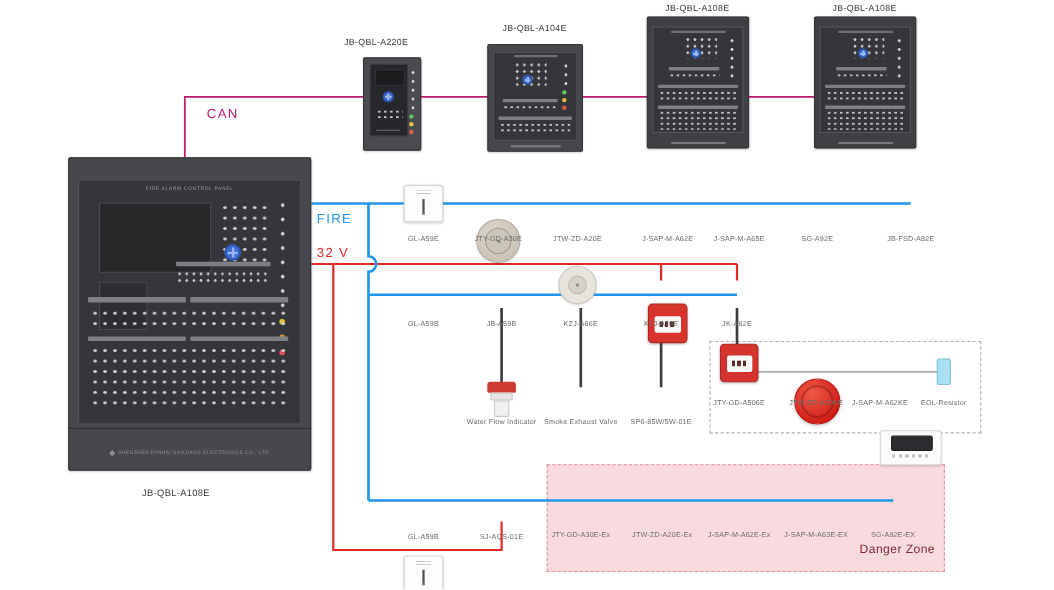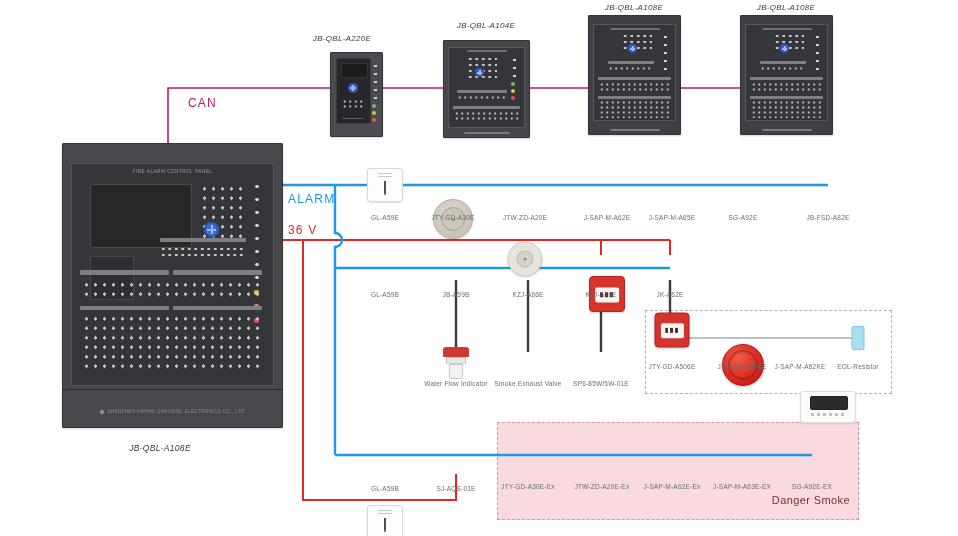--- a/index.html
+++ b/index.html
@@ -8,21 +8,21 @@
   .wires{position:absolute;left:0;top:0;z-index:1;}
   .zone{position:absolute;z-index:0;}
   .zone-conv{left:645px;top:310px;width:245px;height:82px;border:1px dashed #b3b3b3;background:#ffffff;}
   .zone-danger{left:497px;top:422px;width:360px;height:96px;border:1px dashed #dc96a2;background:#f9dade;}
   .zone-title{position:absolute;z-index:4;font-size:11px;color:#4a4a4a;letter-spacing:.4px;}
   .zone-title.danger{color:#7d2a33;}
   .bus{position:absolute;z-index:4;font-size:12px;letter-spacing:1.2px;font-weight:500;}
   .lbl{position:absolute;z-index:4;width:96px;transform:translateX(-50%);text-align:center;
        font-size:6.5px;line-height:1.15;color:#6b6b6b;letter-spacing:.2px;}
   .panel-lbl{position:absolute;z-index:4;transform:translateX(-50%);font-size:8px;color:#3a3a3a;
-             letter-spacing:.3px;font-weight:500;white-space:nowrap;font-style:italic;}
+             letter-spacing:.3px;font-weight:500;white-space:nowrap;}
   .dev{position:absolute;z-index:3;transform:translate(-50%,-50%);}
 
   
   .panel{position:absolute;z-index:2;background:#3f4044;border-radius:2px;
          box-shadow:inset 0 0 0 1px #333437,0 1px 2px rgba(0,0,0,.18);}
   .face{position:absolute;background:#35363a;border:1px solid #56575b;}
   .mline{position:absolute;background:#6f7074;border-radius:1px;}
   .bar{position:absolute;background:#7e7f84;border-radius:1px;}
   .dots{background-image:radial-gradient(circle,#cbcbcd 1.4px,transparent 1.7px);background-size:9px 9.5px;}
   .dots-sm{background-image:radial-gradient(circle,#c6c6c8 1.1px,transparent 1.4px);background-size:6.5px 6px;}
@@ -92,22 +92,22 @@
 
   <svg class="wires" width="958" height="536" viewBox="0 0 958 536">
     <path d="M168,143 L168,88 L742,88" stroke="#c0196e" fill="none" stroke-width="1.6"></path>
     <path d="M283,240 H670 M303,240 V500 H456 V474 M601,240 V255 M670,240 V255" stroke="#e12a26" fill="none" stroke-width="2"></path>
     <path d="M456,280 V352 M528,280 V352 M601,280 V352 M670,280 V338" stroke="#3c3c3e" fill="none" stroke-width="2.4"></path>
     <path d="M670,338 H856" stroke="#ababab" fill="none" stroke-width="1.5"></path>
     <path d="M283,185 H828 M335,185 V233 A7,7 0 0 1 335,247 V455 M335,268 H670 M335,455 H812" stroke="#1f97ea" fill="none" stroke-width="2.4"></path>
   </svg>
 
   <div class="bus" style="left:188px;top:96px;color:#c0196e">CAN</div>
-  <div class="bus" style="left:288px;top:192px;color:#1f97ea">ALARM</div>
-  <div class="bus" style="left:288px;top:223px;color:#e12a26">36 V</div>
+  <div class="bus" style="left:288px;top:192px;color:#1f97ea">FIRE</div>
+  <div class="bus" style="left:288px;top:223px;color:#e12a26">32 V</div>
 
   <div class="panel" style="left:62px;top:143px;width:221px;height:285px;background:#47484c">
     <div class="face" style="left:9px;top:20px;width:201px;height:221px">
       <div class="bp-title">FIRE ALARM CONTROL PANEL</div>
       <div class="bp-screen"></div>
       <div class="bp-sub"></div>
       <div class="grid dots" style="left:128px;top:20px;width:46px;height:58px"></div>
       <div class="dpad" style="left:132px;top:58px;width:15px;height:15px"></div>
       <div class="ledcol" style="left:180px;top:16px;width:10px;height:104px"></div>
       <div class="led" style="left:182px;top:126px;background:#e3bd3a"></div>
@@ -244,15 +244,15 @@
 
   <div class="lbl" style="left:528px;top:483px">JTY-GD-A30E-Ex</div>
 
   <div class="lbl" style="left:602px;top:483px">JTW-ZD-A20E-Ex</div>
 
   <div class="lbl" style="left:672px;top:483px">J-SAP-M-A62E-Ex</div>
 
   <div class="lbl" style="left:742px;top:483px">J-SAP-M-A63E-EX</div>
 
   <div class="lbl" style="left:812px;top:483px">SG-A92E-EX</div>
-  <div class="zone-title danger" style="left:700px;top:494px;width:150px;text-align:right">Danger Smoke</div>
+  <div class="zone-title danger" style="left:700px;top:494px;width:150px;text-align:right">Danger Zone</div>
 
 </div>
 
 </body></html>

